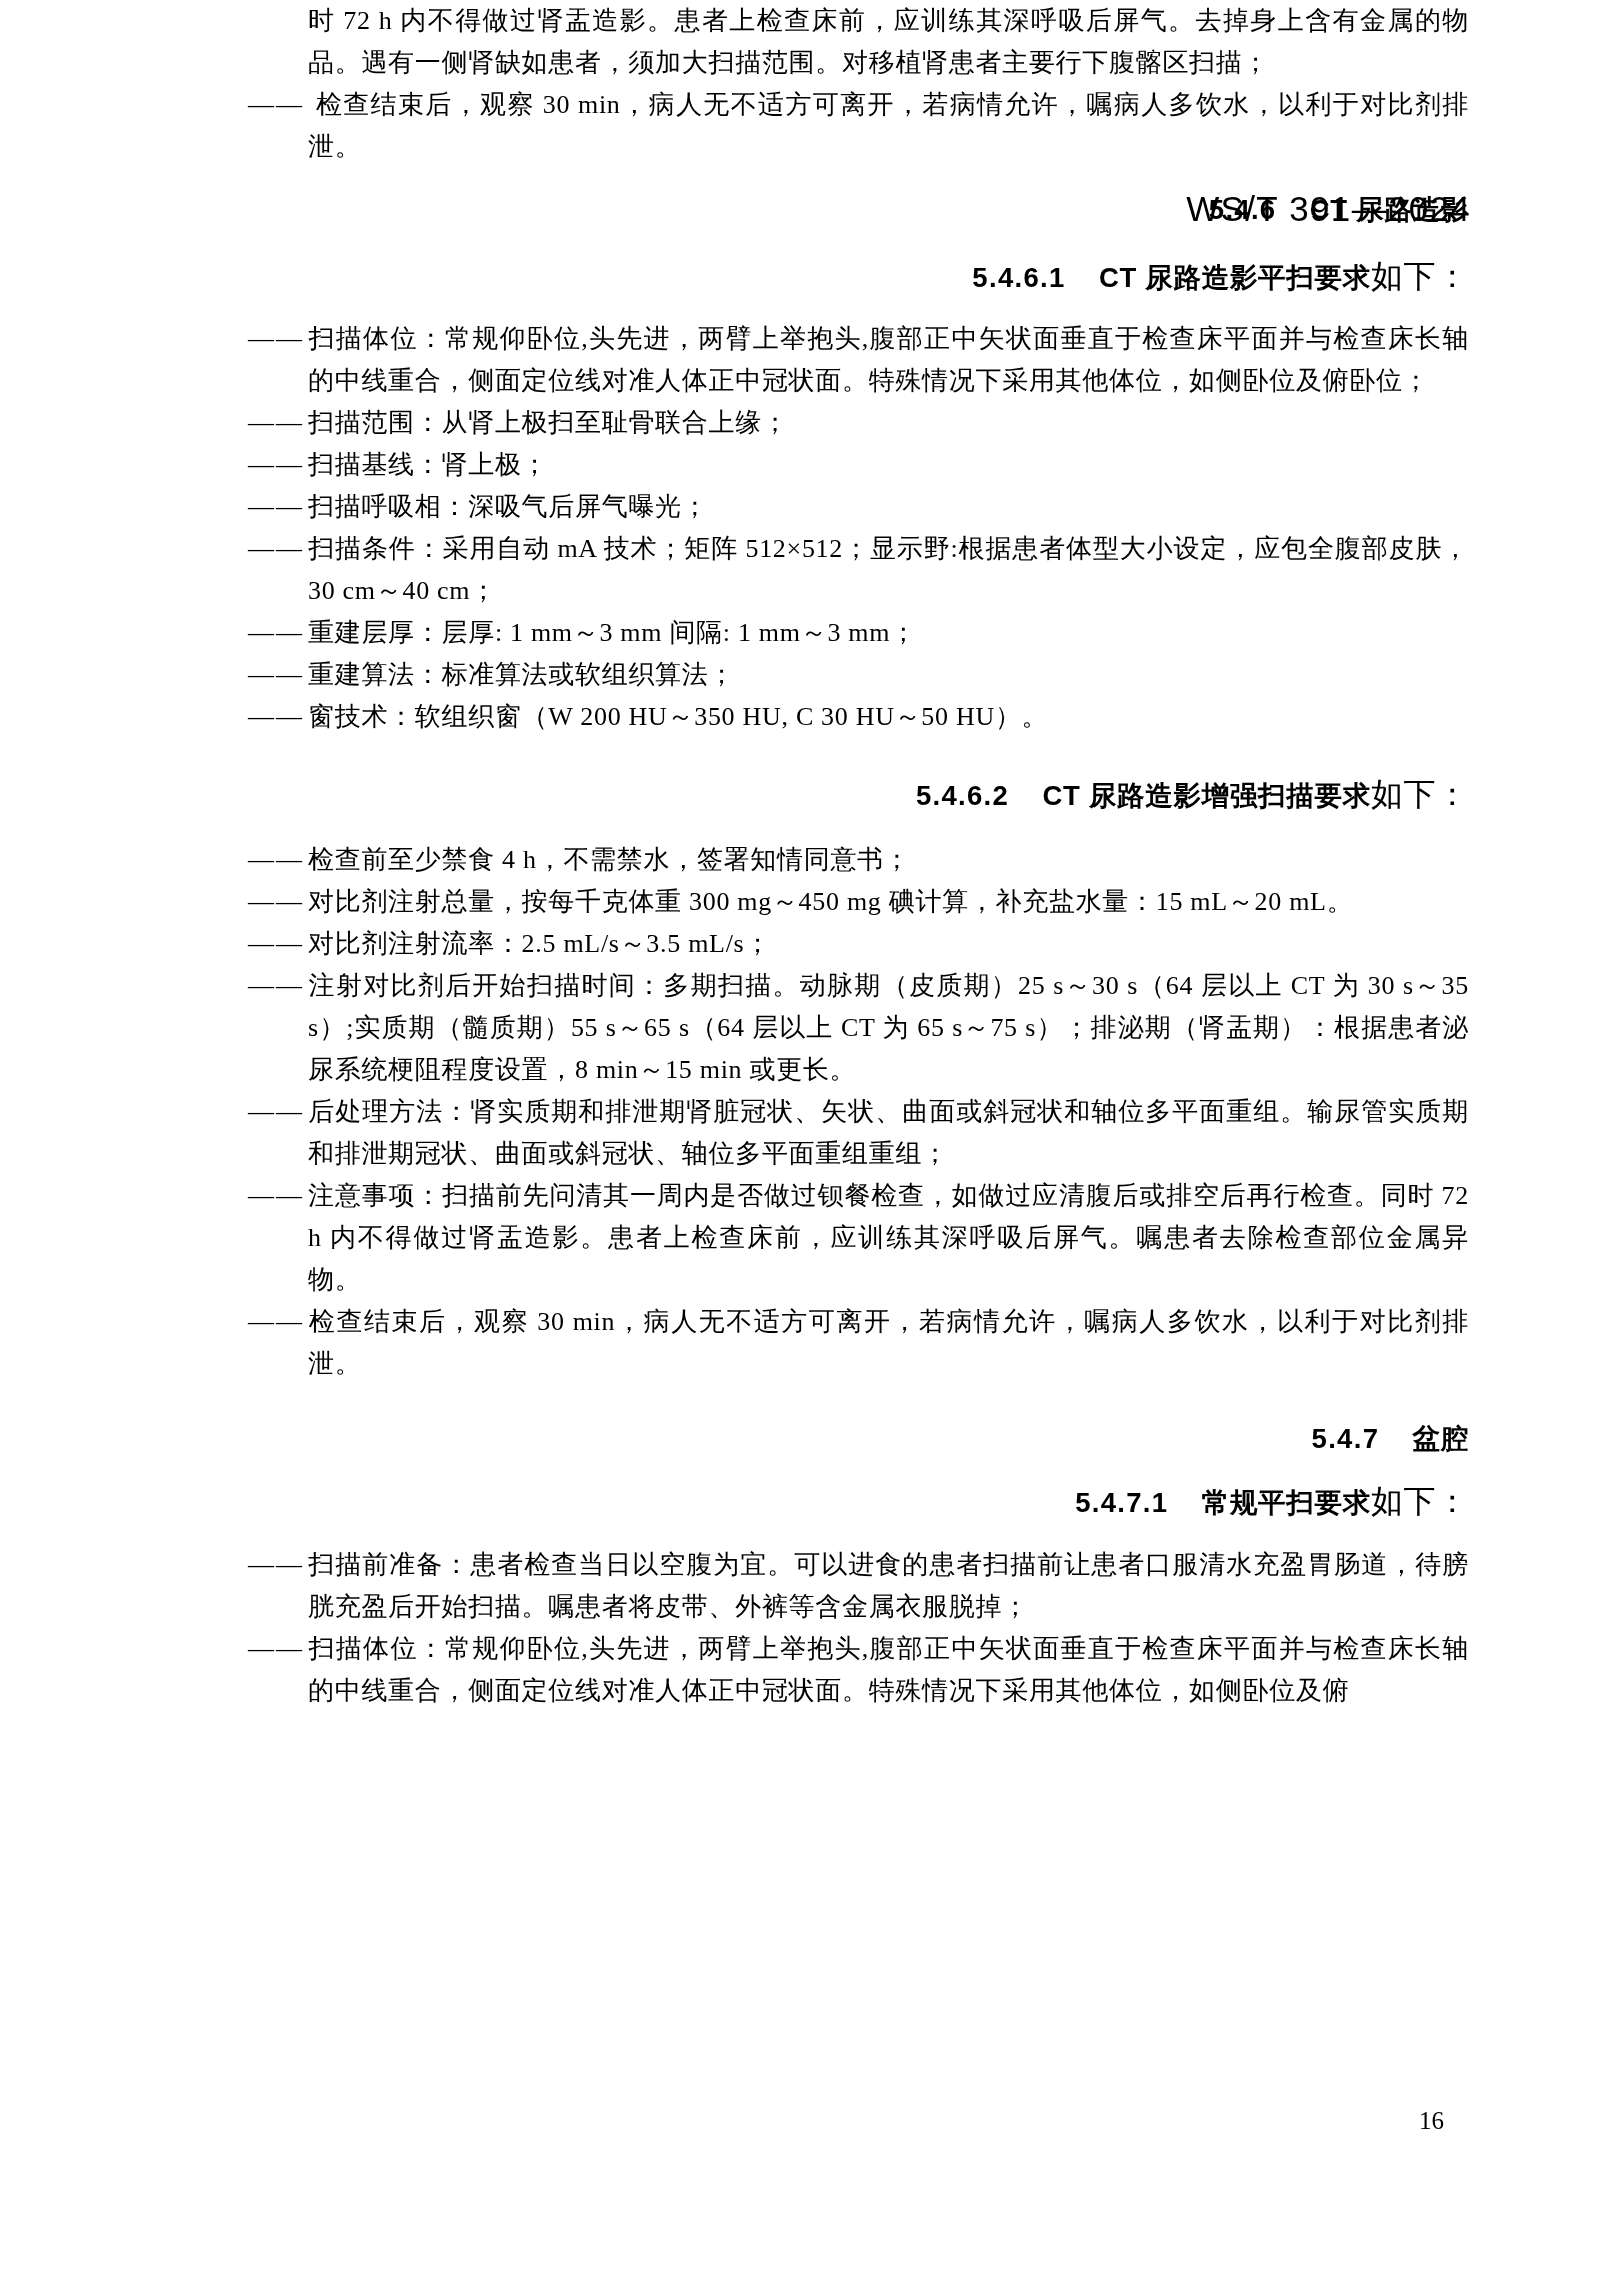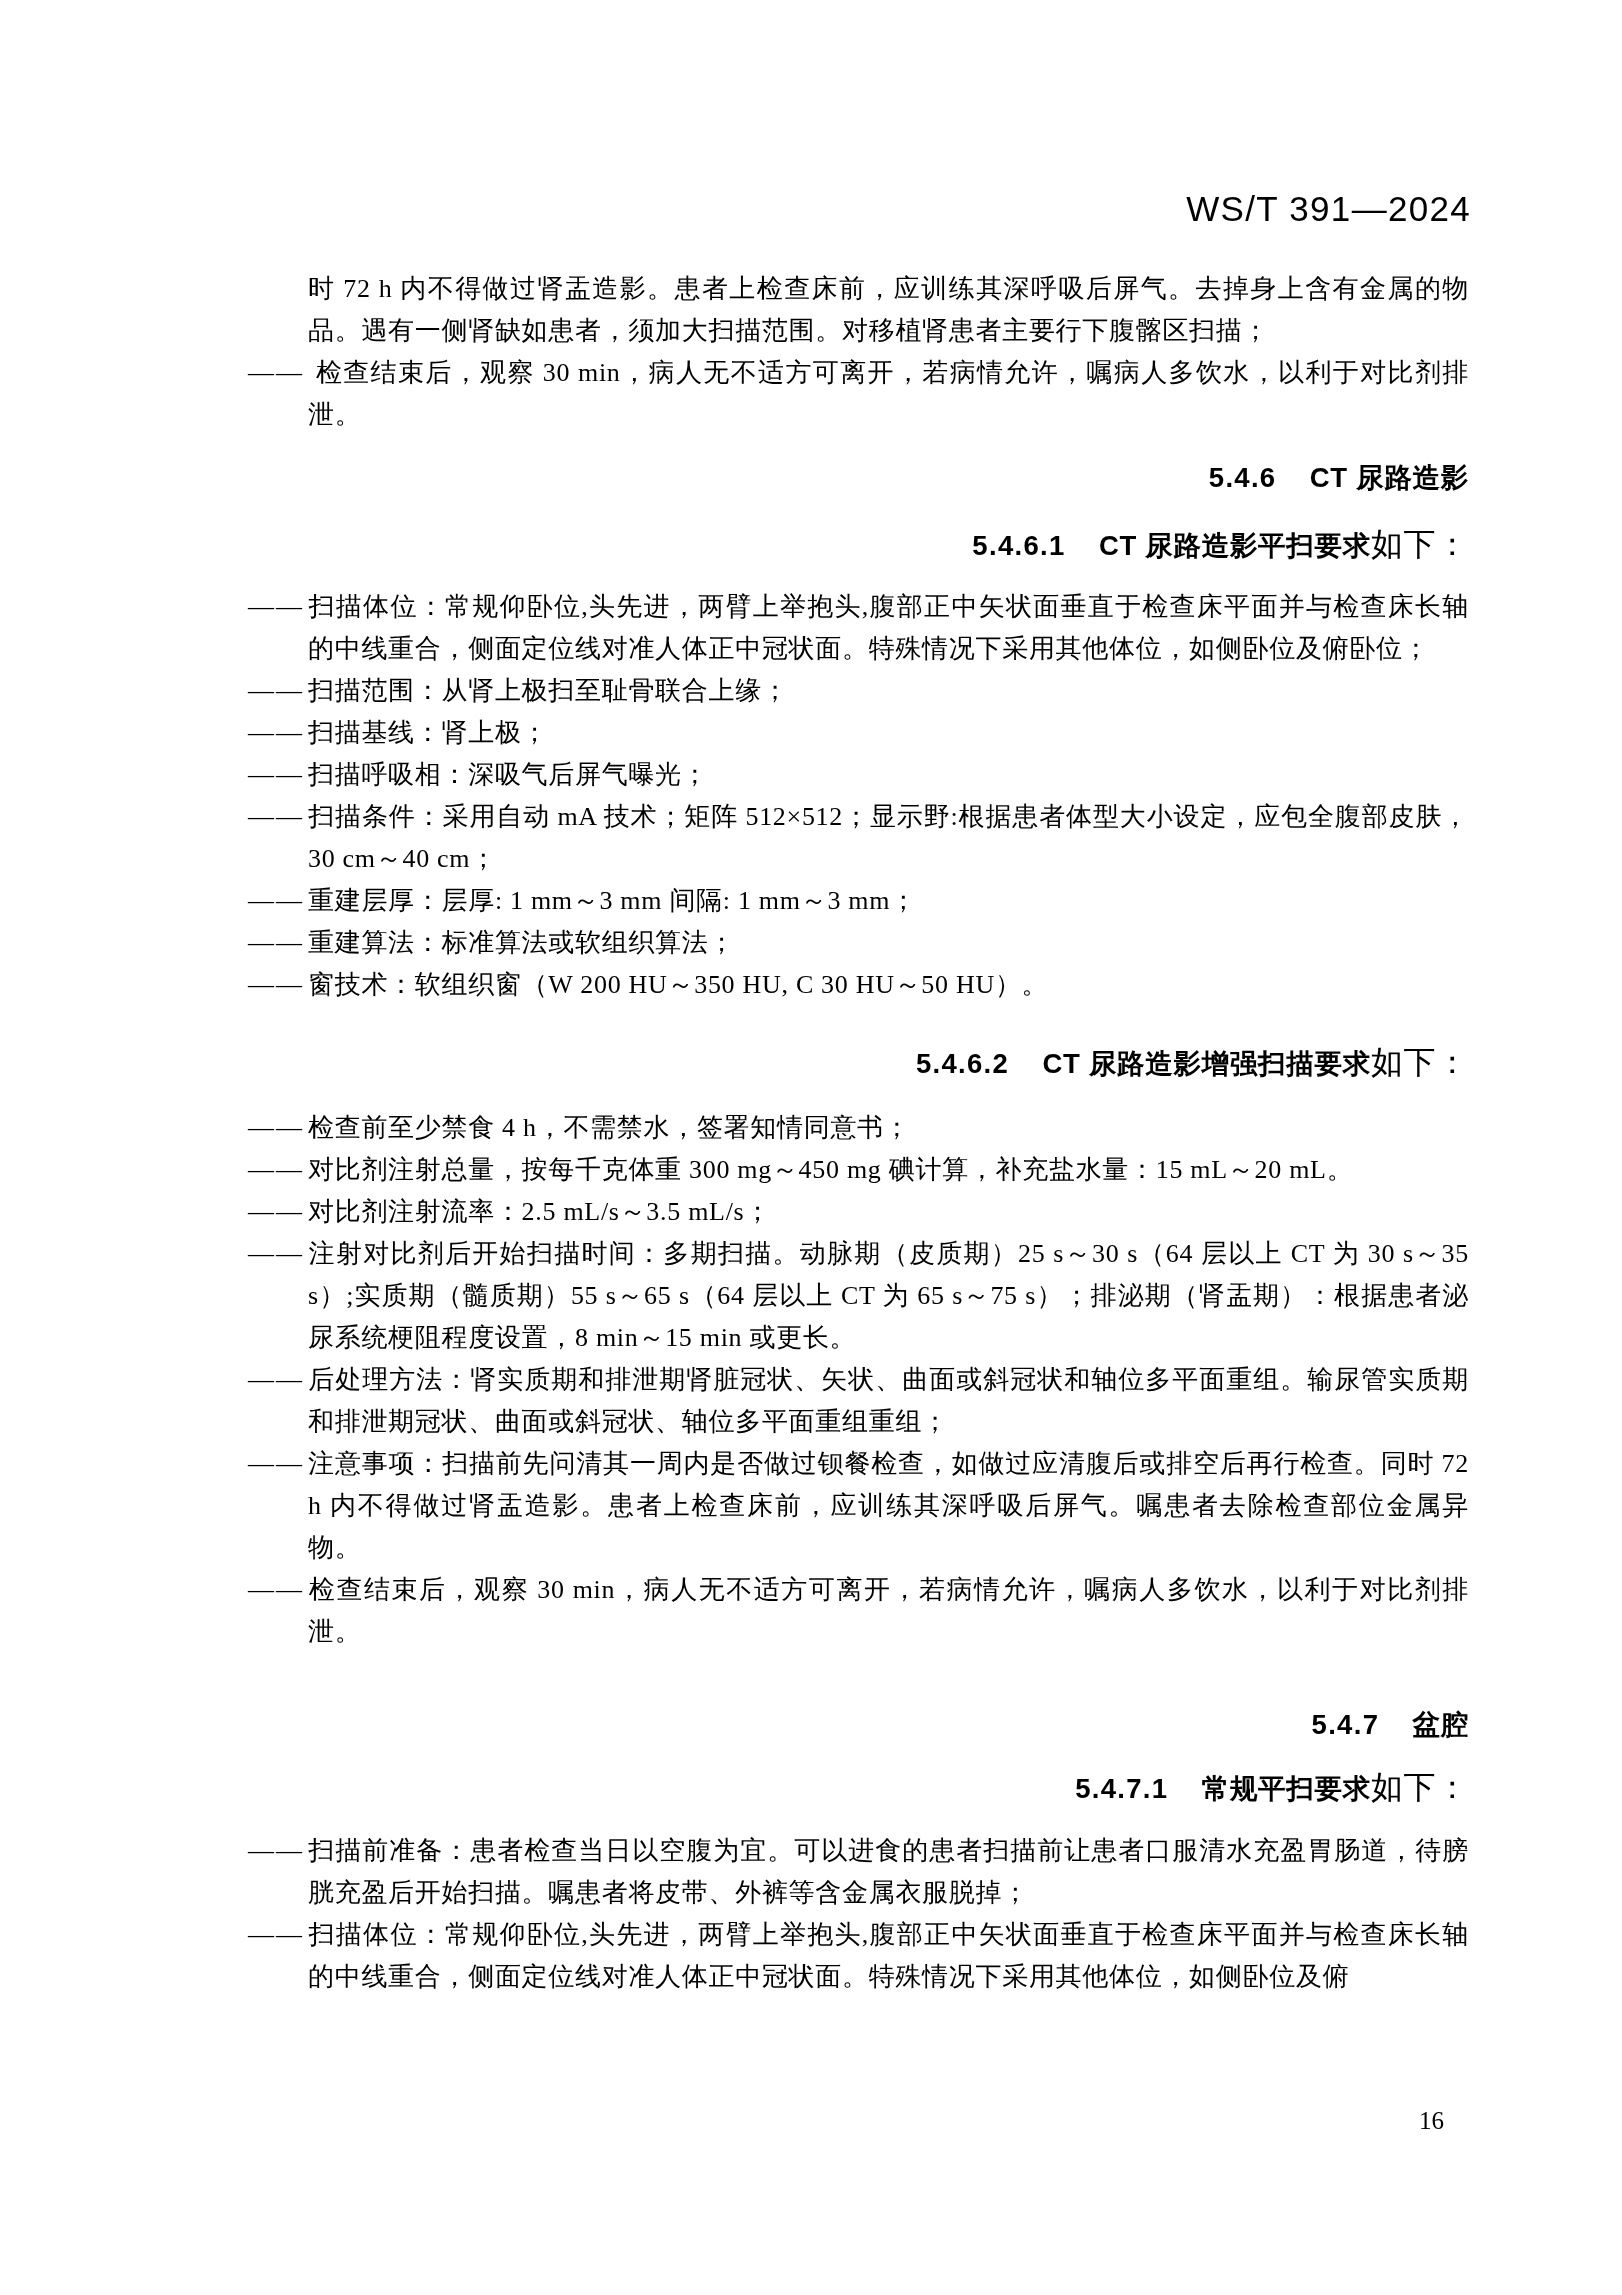--- a/index.html
+++ b/index.html
@@ -22,21 +22,20 @@
     letter-spacing: 1.3px;
     font-weight: 400;
     white-space: nowrap;
     margin-left: 40px;
   }
   .content {
     position: absolute;
     left: 190px;
     top: 0;
     width: 1279px;
-    padding-top: 268px;
     font-size: 26px;
     line-height: 42px;
     letter-spacing: 0.7px;
     text-align: justify;
   }
   .item { margin-left: 118px; }
   .dash {
     display: inline-block;
     width: 60px;
     margin-left: -60px;
@@ -56,21 +55,21 @@
   h2 .tail {
     font-family: "Liberation Serif", "DejaVu Serif", serif;
     font-weight: 400;
     font-size: 32px;
   }
   .mt-a { margin-top: 21px; }
   .mt-b { margin-top: 23.6px; }
   .mt-c { margin-top: 19.6px; }
   .mt-d { margin-top: 35px; }
   .mt-e { margin-top: 21.6px; }
-  .mt-f { margin-top: 51px; }
+  .mt-f { margin-top: 33px; }
   .mt-g { margin-top: 20px; }
   .pageno {
     position: absolute;
     top: 2106px;
     right: 179px;
     font-size: 25px;
     line-height: 29px;
   }
 </style>
 </head>

